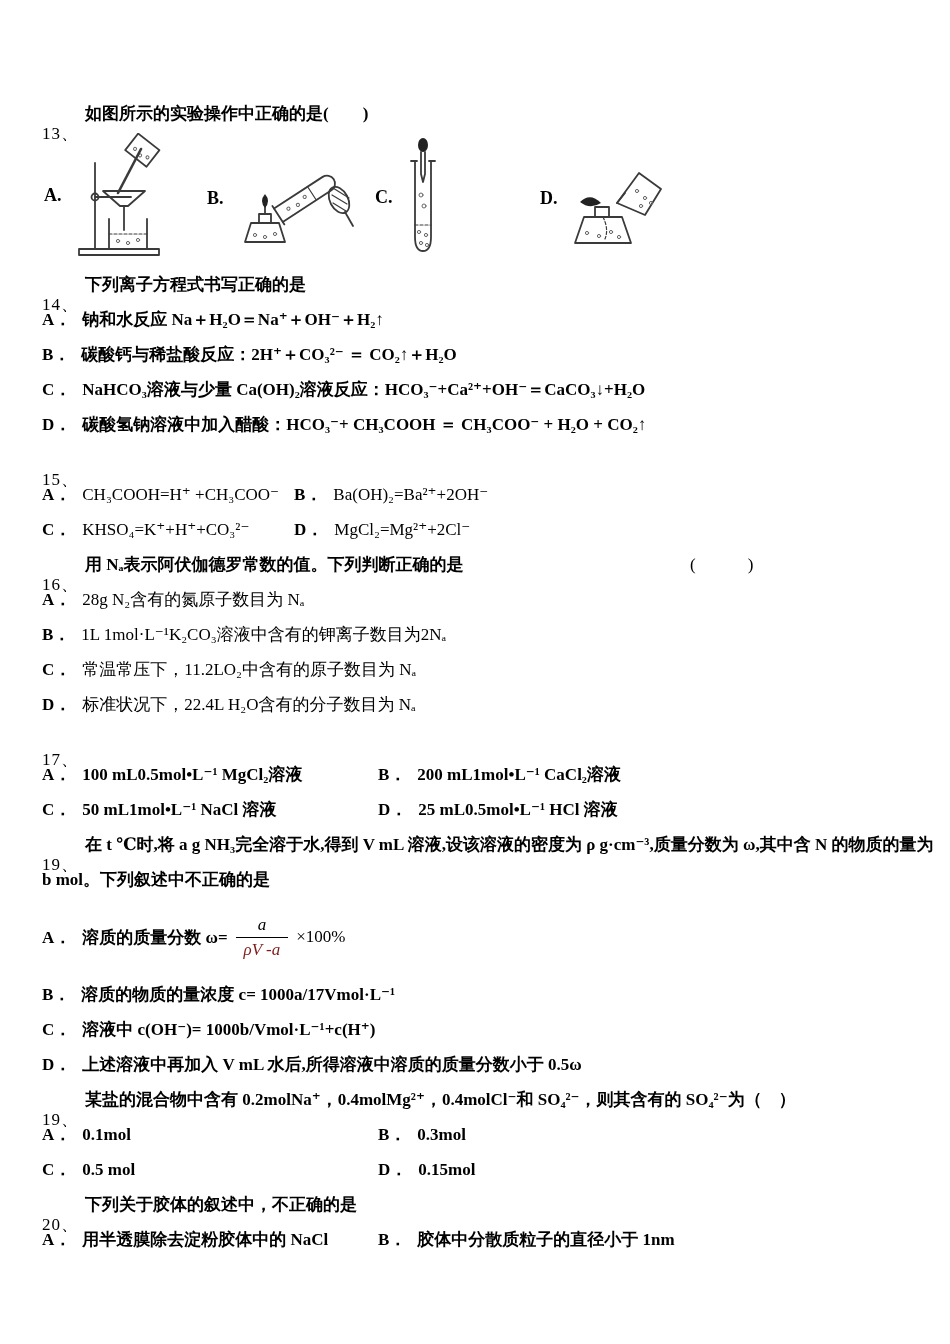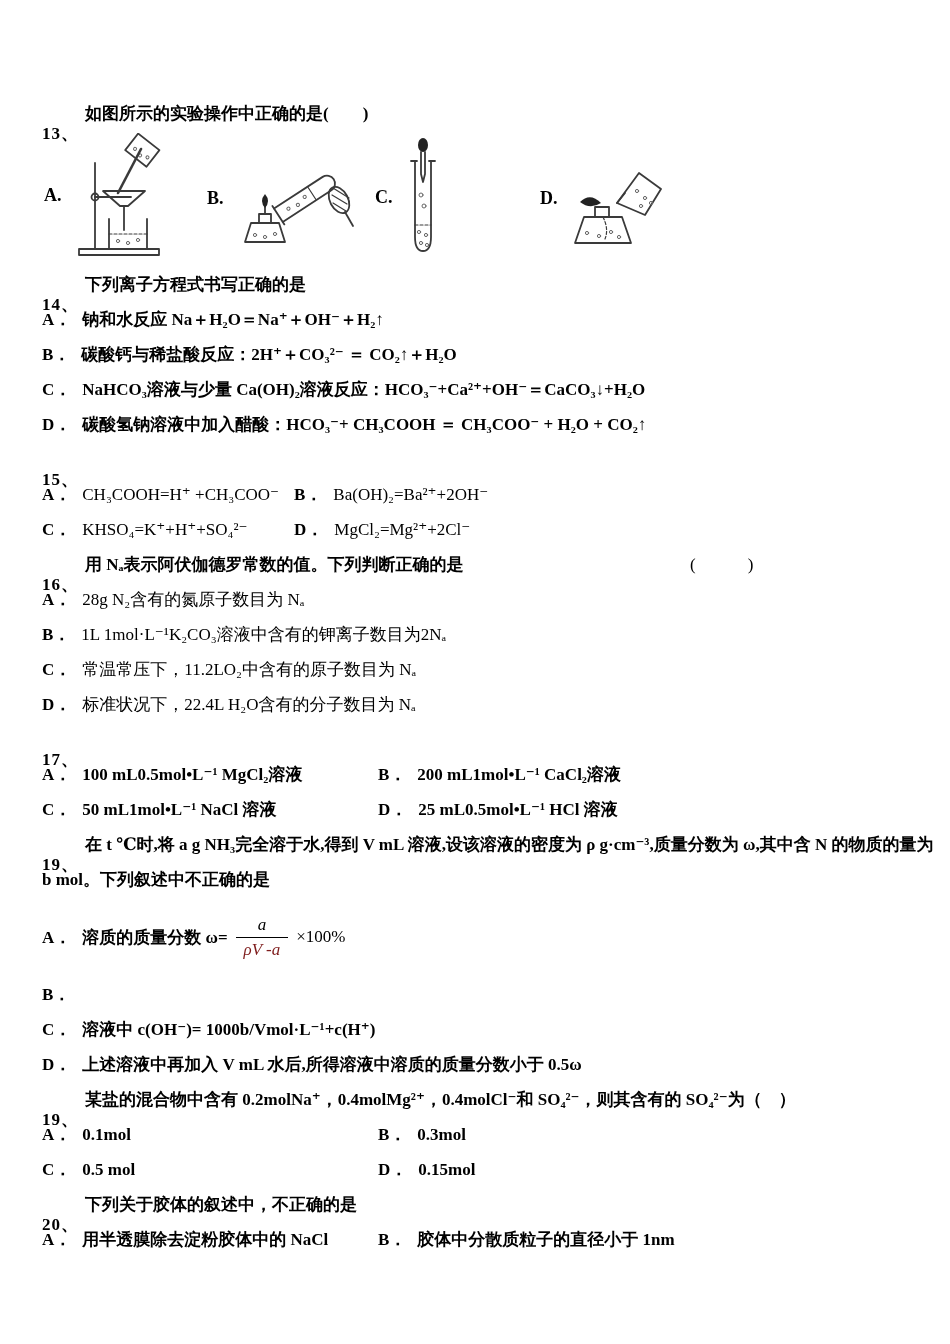--- a/index.html
+++ b/index.html
@@ -3,21 +3,21 @@
 <meta charset="utf-8">
 <style>
   * { margin:0; padding:0; box-sizing:border-box; }
   body { background:#fff; }
   .page {
     width:950px; height:1344px; background:#ffffff; color:#000;
     font-family:"Liberation Serif","DejaVu Serif",serif;
     padding:96px 40px 0 42px; overflow:hidden; position:relative;
   }
   .line { height:35px; display:flex; align-items:center; font-size:17px; font-weight:700; white-space:nowrap; }
-  .qnum { font-weight:700; margin-right:6px; letter-spacing:1px;margin-top:40px; }
+  .qnum { font-weight:400; margin-right:6px; letter-spacing:1px;margin-top:40px; }
   .olabel { font-weight:700; margin-right:11px; }
   .light { font-weight:400; }
   .light .olabel { font-weight:700; }
   .two-col { display:flex; }
   .col1 { width:336px; display:flex; align-items:center; }
   .col2 { display:flex; align-items:center; }
   .q15col { width:252px; }
   .title-row { position:relative; }
   .bracket-right { position:absolute; left:648px; top:0; height:35px; display:flex; align-items:center; font-weight:400; letter-spacing:6px; }
   
@@ -164,21 +164,21 @@
       <span>CH₃COOH=H⁺ +CH₃COO⁻</span>
     </div>
     <div class="col2">
       <span class="olabel">B．</span>
       <span>Ba(OH)₂=Ba²⁺+2OH⁻</span>
     </div>
   </div>
   <div class="line light two-col">
     <div class="col1 q15col">
       <span class="olabel">C．</span>
-      <span>KHSO₄=K⁺+H⁺+SO₄²⁻</span>
+      <span>KHSO₄=K⁺+H⁺+CO₃²⁻</span>
     </div>
     <div class="col2">
       <span class="olabel">D．</span>
       <span>MgCl₂=Mg²⁺+2Cl⁻</span>
     </div>
   </div>
 
   <div class="line title-row">
     <span class="qnum">16、</span>
     <span>用 Nₐ表示阿伏伽德罗常数的值。下列判断正确的是</span>
@@ -236,20 +236,21 @@
     <span class="olabel">A．</span>
     <span>溶质的质量分数 ω=</span>
     <span class="frac">
       <span class="num">a</span>
       <span class="den">ρV -a</span>
     </span>
     <span class="suffix">×100%</span>
   </div>
   <div class="line">
     <span class="olabel">B．</span>
+    <span>溶质的物质的量浓度 c= 1000a/17Vmol·L⁻¹</span>
   </div>
   <div class="line">
     <span class="olabel">C．</span>
     <span>溶液中 c(OH⁻)= 1000b/Vmol·L⁻¹+c(H⁺)</span>
   </div>
   <div class="line">
     <span class="olabel">D．</span>
     <span>上述溶液中再加入 V mL 水后,所得溶液中溶质的质量分数小于 0.5ω</span>
   </div>
 

